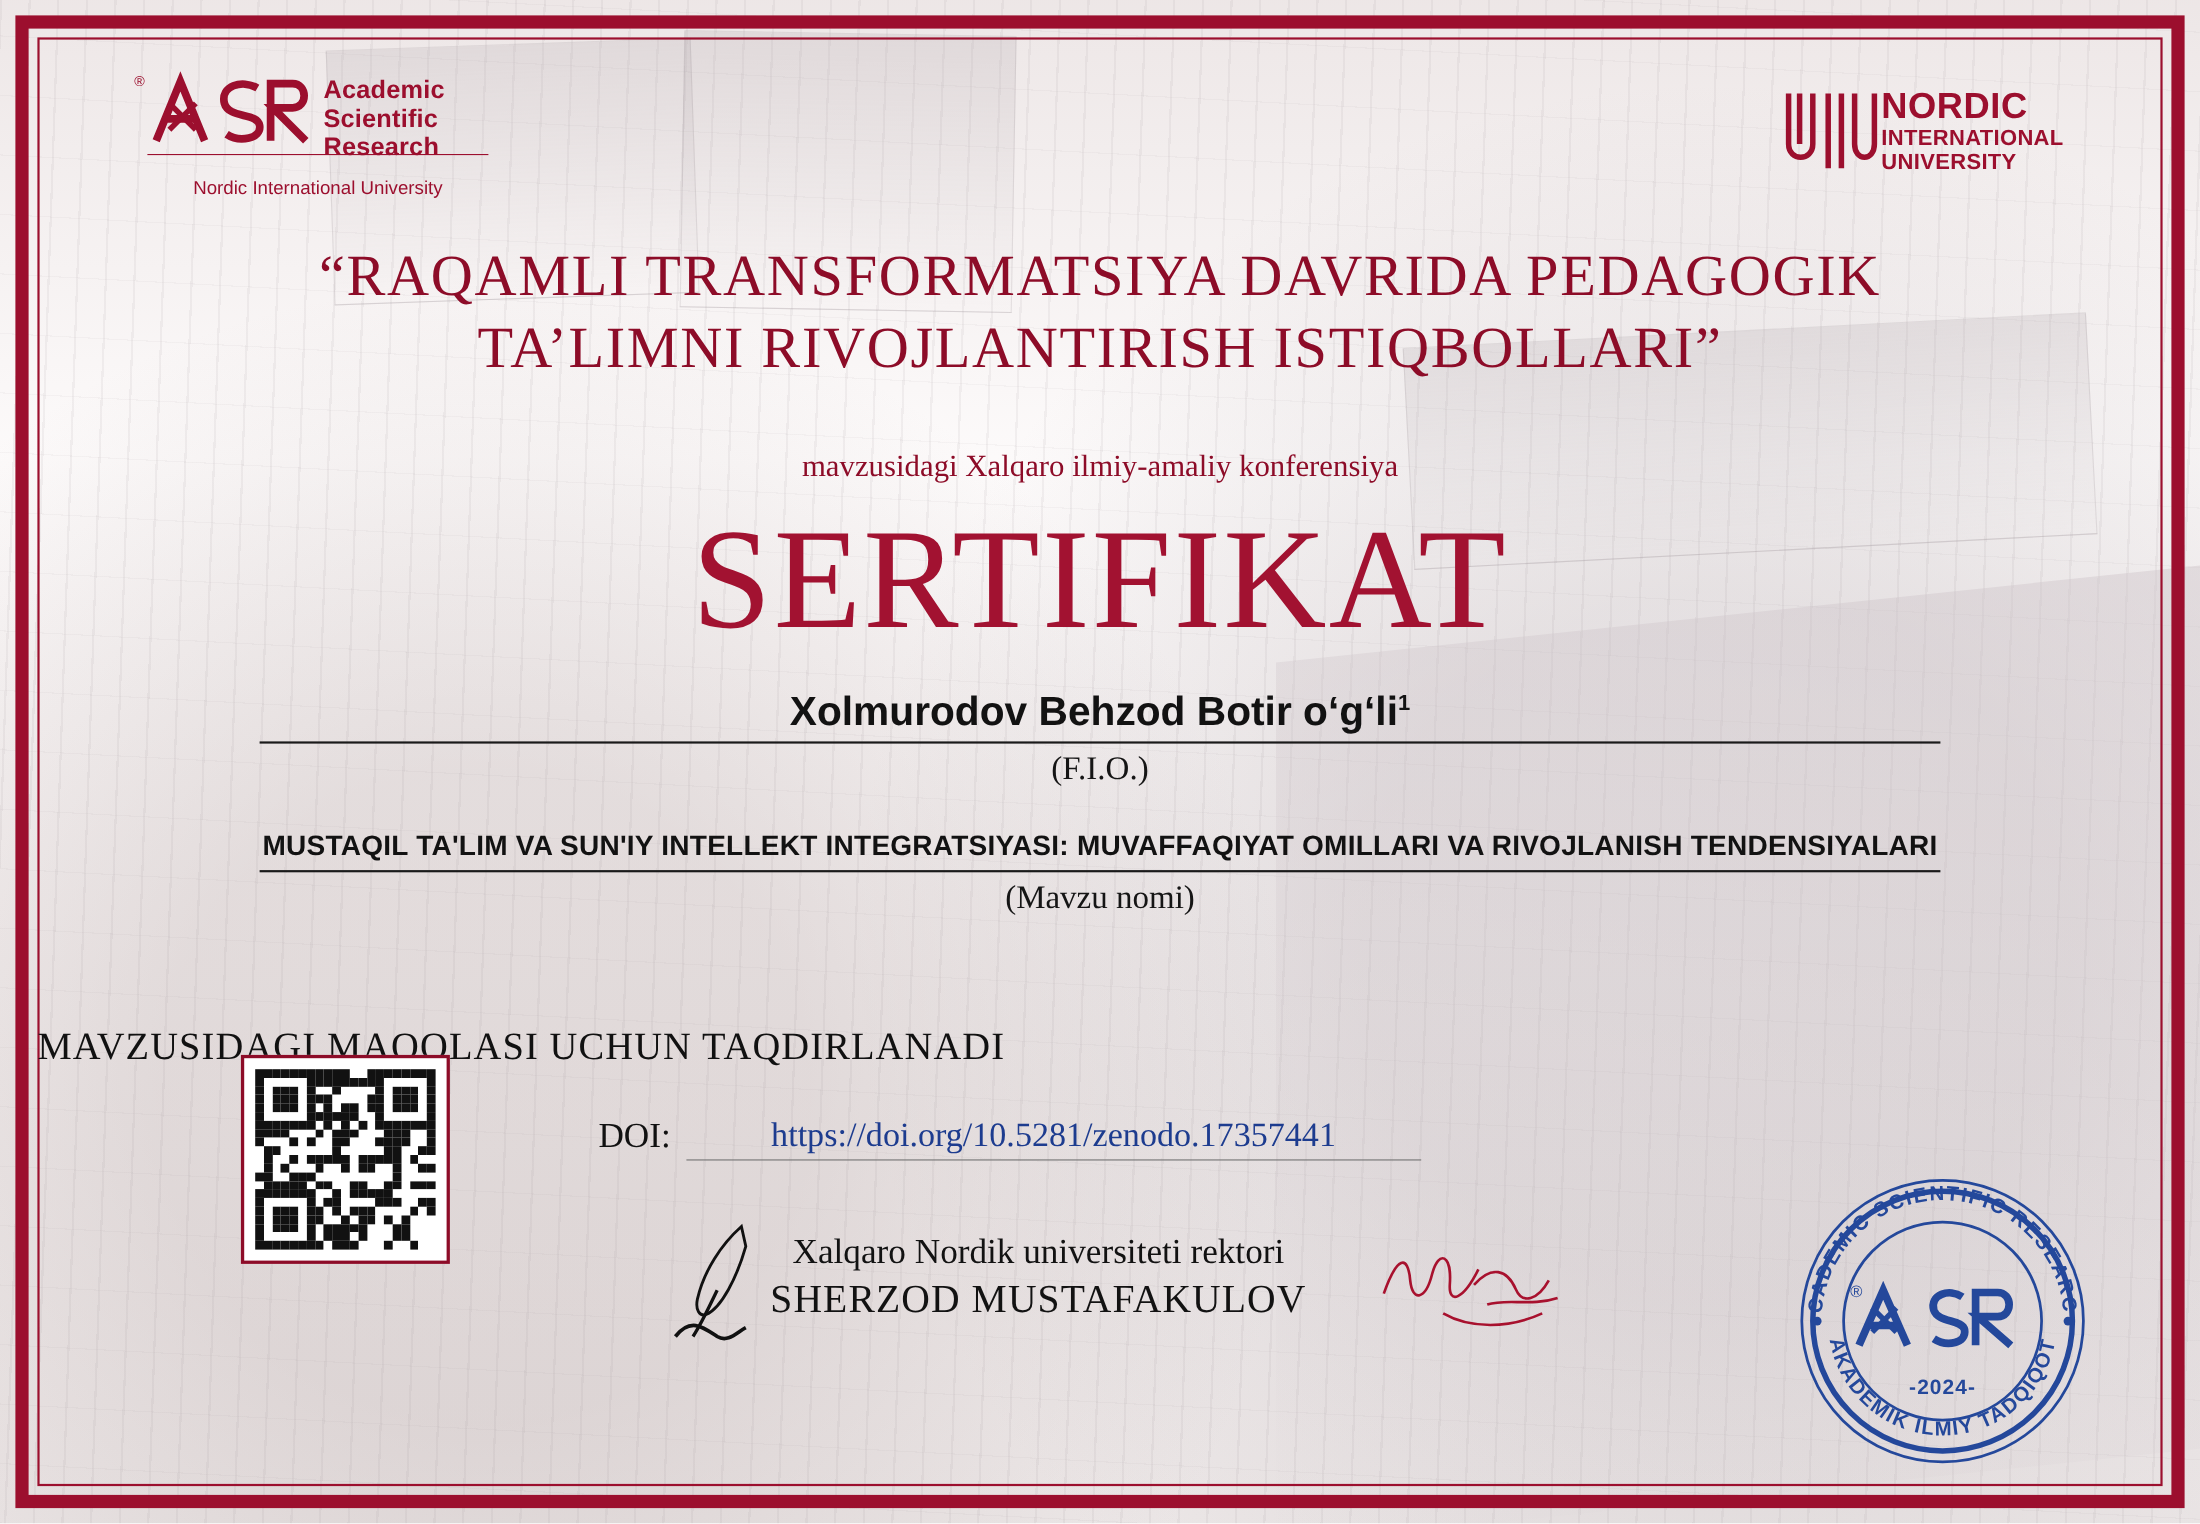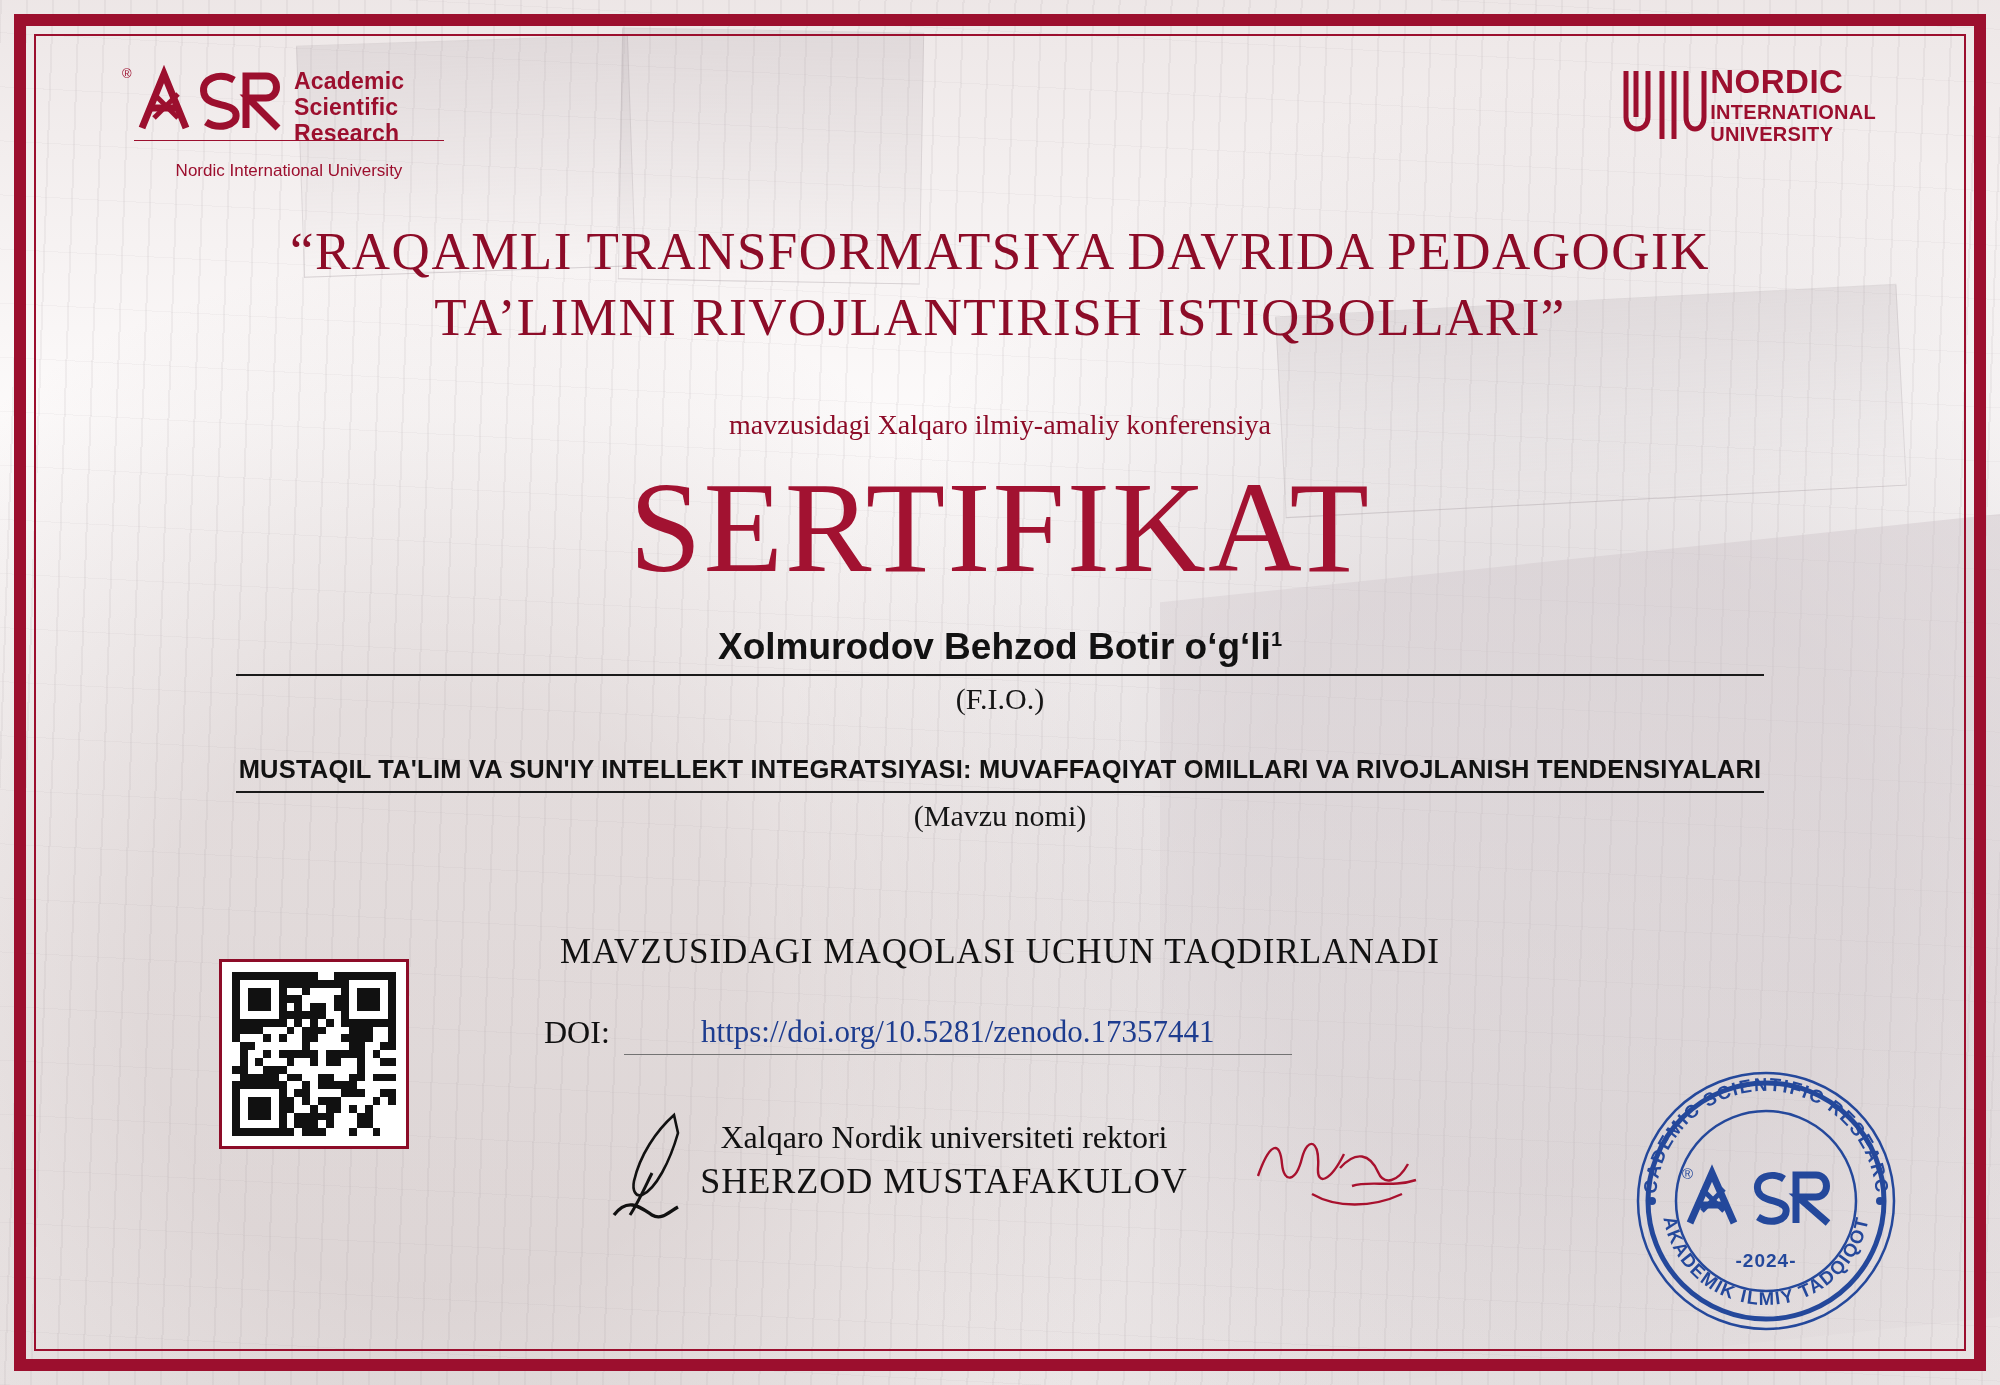--- a/index.html
+++ b/index.html
@@ -120,21 +120,21 @@
     font-size: 17px;
     color: #9c0f2e;
     border-top: 1.5px solid #9c0f2e;
     padding-top: 20px;
     text-align: center;
   }
 
   .logo-niu {
     position: absolute;
     right: 90px;
-    top: 30px;
+    top: 44px;
     display: flex;
     align-items: center;
   }
   .niu-mark { width: 92px; height: 80px; }
   .niu-text {
     font-family: "Liberation Sans", sans-serif;
     color: #9c0f2e;
     line-height: 1.12;
   }
   .niu-text .l1 { font-size: 33px; font-weight: bold; letter-spacing: .5px; }
@@ -213,21 +213,20 @@
     color: #121212;
     line-height: 1.22;
     letter-spacing: .2px;
     padding: 0 10px 6px 10px;
   }
 
   .awarded {
     position: absolute;
     left: 0; right: 0;
     top: 898px;
-    text-align: center;
     font-size: 35px;
     letter-spacing: 1px;
     color: #111111;
     font-family: "Liberation Serif", serif;
   }
 
   
   .doi-row {
     position: absolute;
     left: 510px;

